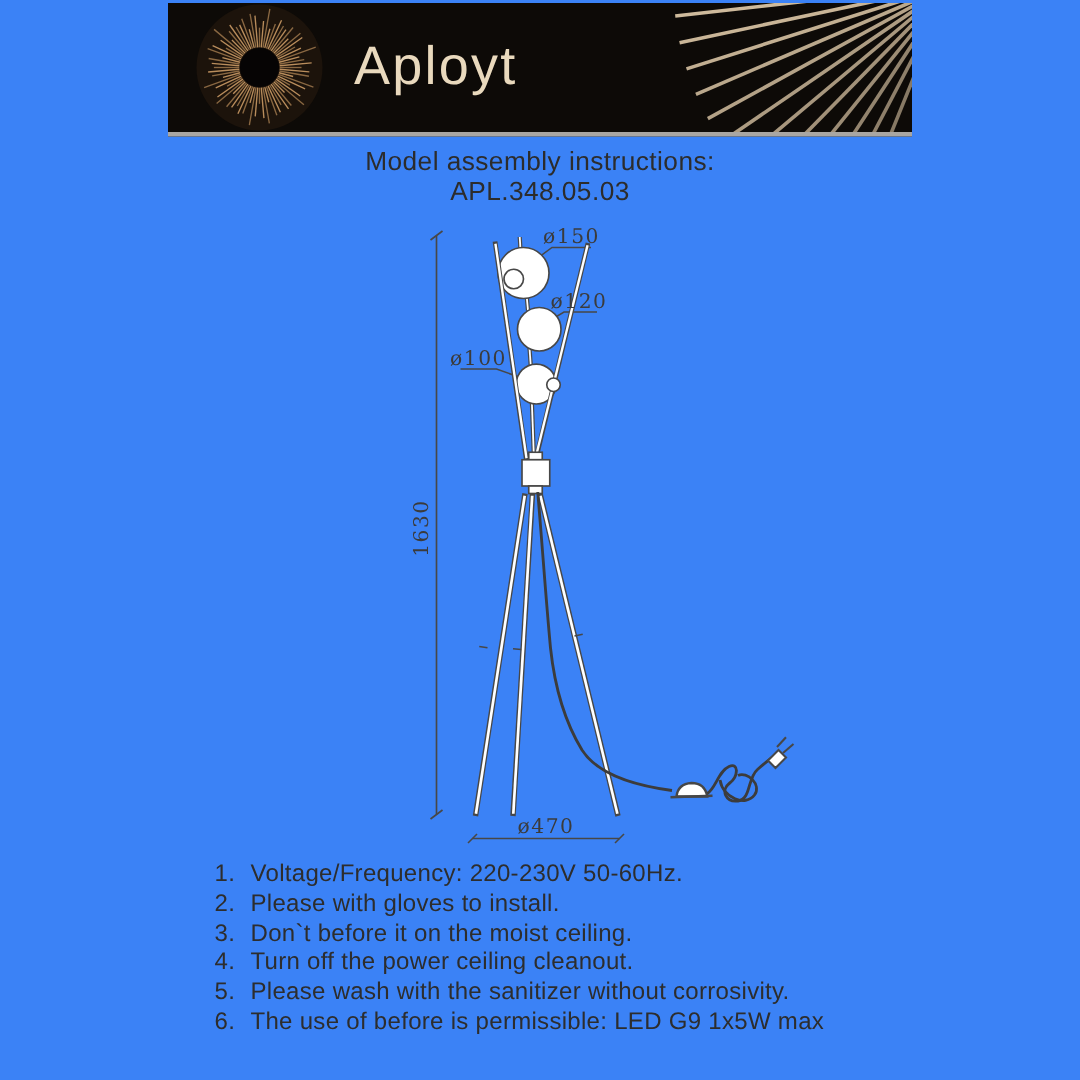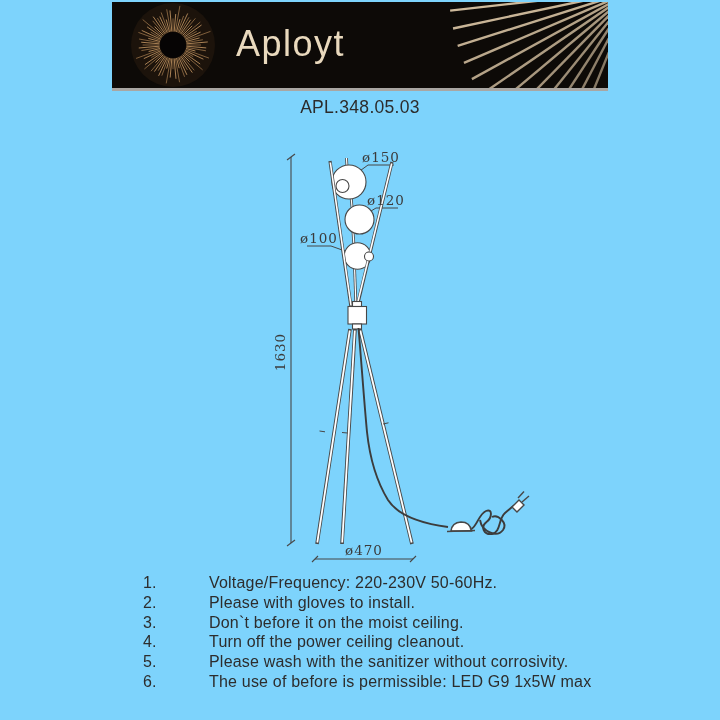--- a/index.html
+++ b/index.html
@@ -1,20 +1,20 @@
 <!DOCTYPE html>
 <html><head>
 <meta charset="utf-8">
 <style>
   html,body{margin:0;padding:0;}
   body{
     width:720px;height:720px;background:#ffffff;overflow:hidden;
     font-family:"Liberation Sans", sans-serif;color:#2e2e2e;position:relative;
   }
-  .page{position:absolute;inset:0;width:720px;height:720px;background:#7dd3fc;}
+  .page{position:absolute;inset:0;width:720px;height:720px;background:#3b82f6;}
 
   
   .banner{
     position:absolute;left:112px;top:2px;width:496px;height:86px;
     background:#0d0a07;border-bottom:3px solid #a9a6a2;overflow:hidden;
   }
   .logo-svg{position:absolute;left:0;top:0;width:130px;height:86px;}
   .brand{
     position:absolute;left:124px;top:21px;
     font-size:36px;font-weight:400;letter-spacing:1.5px;color:#e9d9bd;
@@ -29,21 +29,21 @@
   
   .diagram-svg{position:absolute;left:0;top:0;width:720px;height:720px;}
   .dimtext{
     font-family:"DejaVu Serif", serif;font-size:13.5px;fill:#3b3b3b;letter-spacing:1px;
   }
 
   
   .instructions{position:absolute;left:143px;top:573px;width:520px;}
   .inst-row{display:flex;font-size:16px;line-height:19.8px;letter-spacing:.2px;color:#2d2d2d;}
   .inst-num{width:24px;flex:0 0 24px;}
-  .inst-text{flex:1;margin-left:42px;}
+  .inst-text{flex:1;}
 </style>
 </head>
 <body>
 
 <div class="page">
 
   <div class="banner">
     <svg class="logo-svg" viewBox="0 0 130 86">
       <circle cx="61" cy="43" r="42" fill="#1c130b"></circle>
       <g class="burst-rays">
@@ -135,20 +135,21 @@
           <line x1="522" y1="-12" x2="359.88326419188525" y2="77.12442970881739" stroke="#d9c4a4" stroke-width="2.4" opacity="0.82"></line>
           <line x1="522" y1="-12" x2="351.9599622377816" y2="60.87925327432592" stroke="#d9c4a4" stroke-width="2.4" opacity="0.85"></line>
           <line x1="522" y1="-12" x2="345.6597264583048" y2="43.938429788832174" stroke="#d9c4a4" stroke-width="2.4" opacity="0.89"></line>
           <line x1="522" y1="-12" x2="341.04269386424596" y2="26.463662801285473" stroke="#d9c4a4" stroke-width="2.4" opacity="0.92"></line>
           <line x1="522" y1="-12" x2="338.15293495528965" y2="8.621752458170182" stroke="#d9c4a4" stroke-width="2.4" opacity="0.95"></line>
         </g>
     </svg>
   </div>
 
   <div class="title-block">
+    <div class="title-line">Model assembly instructions:</div>
     <div class="title-line">APL.348.05.03</div>
   </div>
 
   <svg class="diagram-svg" viewBox="0 0 720 720">
     <g stroke="#474747" fill="none" stroke-width="1.1">
 
       <g>
         <line x1="291" y1="157" x2="291" y2="543"></line>
         <line x1="287" y1="160" x2="295" y2="154"></line>
         <line x1="287" y1="546" x2="295" y2="540"></line>

